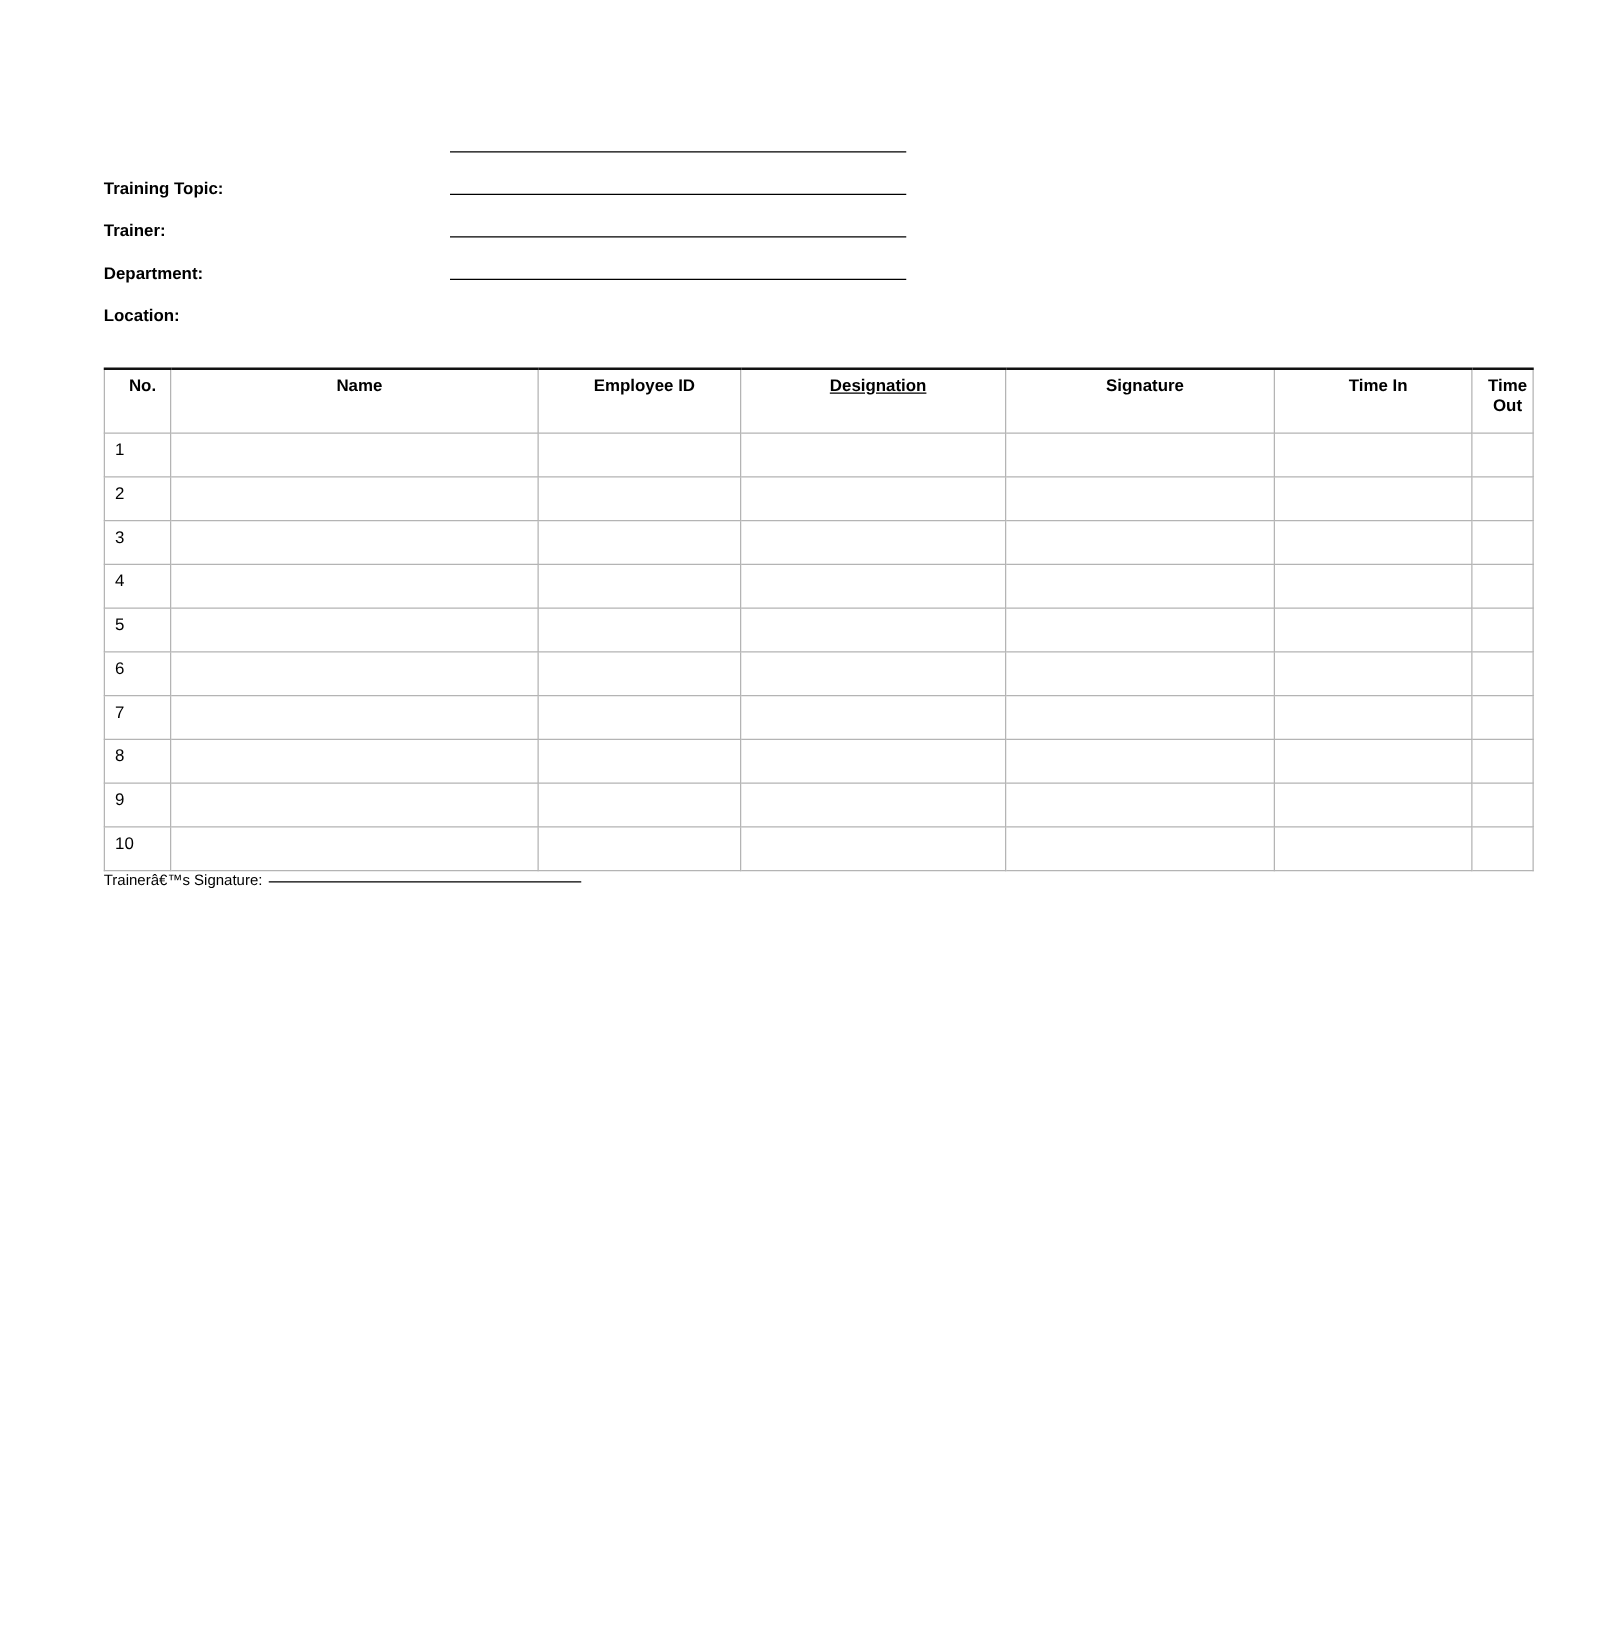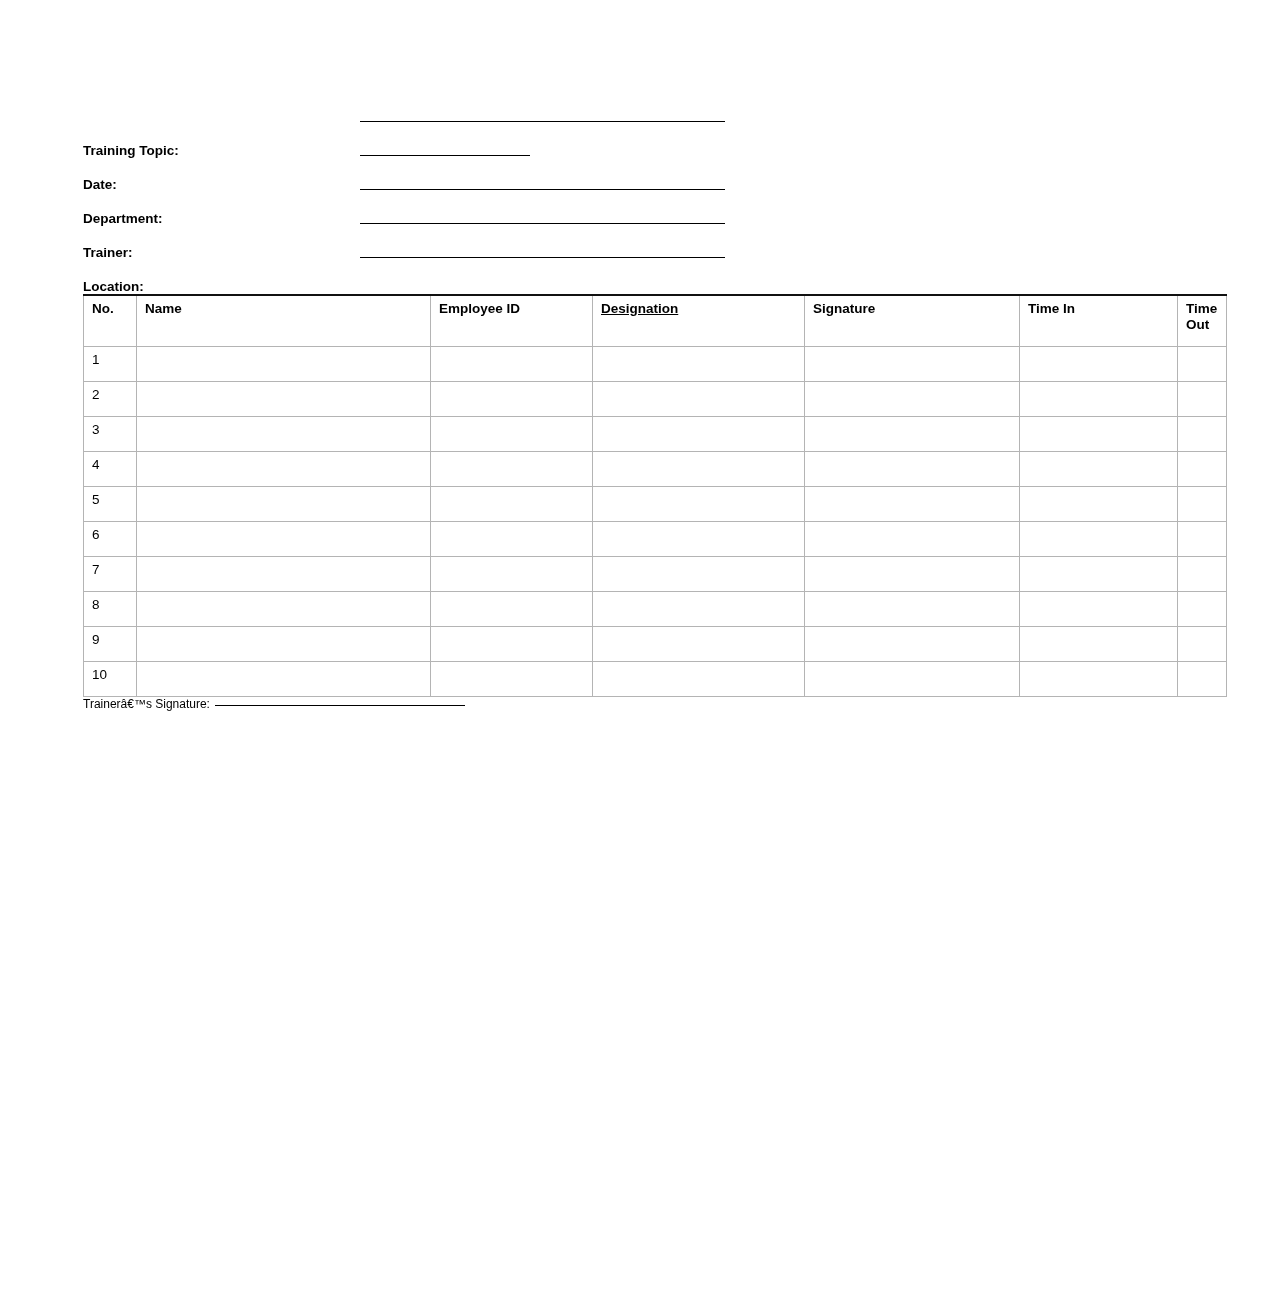--- a/index.html
+++ b/index.html
@@ -78,21 +78,21 @@
   .att-table td {
     border: 1px solid #b4b4b4;
     padding: 0;
     vertical-align: top;
     background: #ffffff;
   }
   .att-table thead th {
     border-top: 2px solid #111111;
     border-bottom: 1px solid #b4b4b4;
     font-weight: bold;
-    text-align: left;
+    text-align: center;
     height: 45px;
     padding: 5px 0 0 8px;
     line-height: 16px;
     vertical-align: top;
   }
   .att-table tbody td {
     height: 30px;
     padding: 4px 0 0 8px;
     line-height: 18px;
     font-weight: normal;
@@ -133,29 +133,25 @@
 
 <div class="page">
 
 
   <div class="meta-block">
       <div class="meta-row">
         <div class="meta-label">Training Topic:</div>
         <div class="meta-rule" style="width: 365px;"></div>
       </div>
       <div class="meta-row">
-        <div class="meta-label">Date:</div>
-        <div class="meta-rule" style="width: 170px;"></div>
+        <div class="meta-label">Trainer:</div>
+        <div class="meta-rule" style="width: 365px;"></div>
       </div>
       <div class="meta-row">
         <div class="meta-label">Department:</div>
-        <div class="meta-rule" style="width: 365px;"></div>
-      </div>
-      <div class="meta-row">
-        <div class="meta-label">Trainer:</div>
         <div class="meta-rule" style="width: 365px;"></div>
       </div>
       <div class="meta-row">
         <div class="meta-label">Location:</div>
         <div class="meta-rule" style="width: 365px;"></div>
       </div>
     </div>
 
   <table class="att-table">
     <colgroup>

